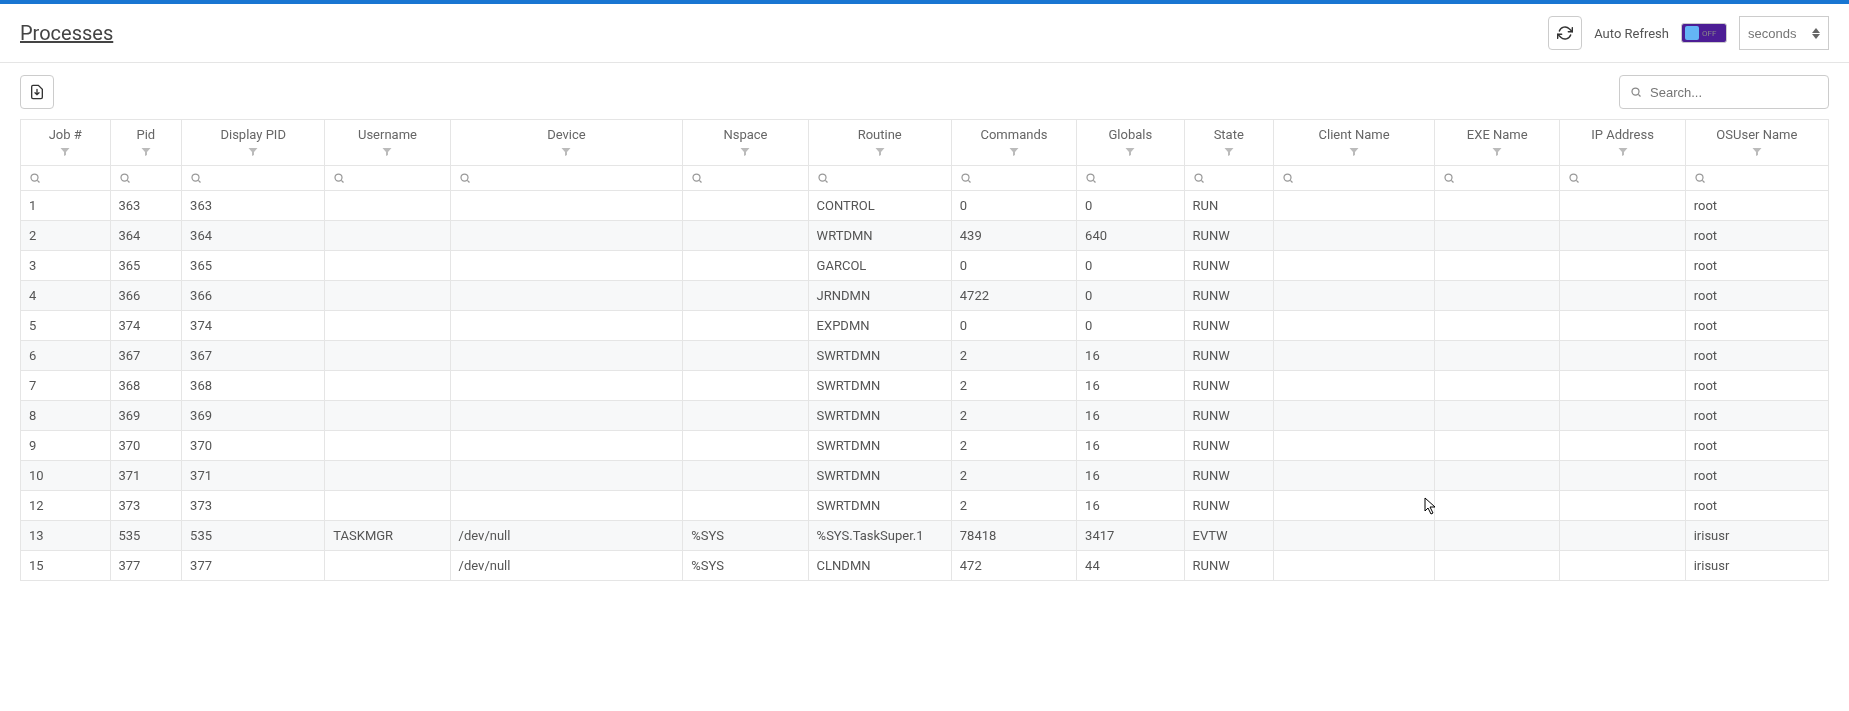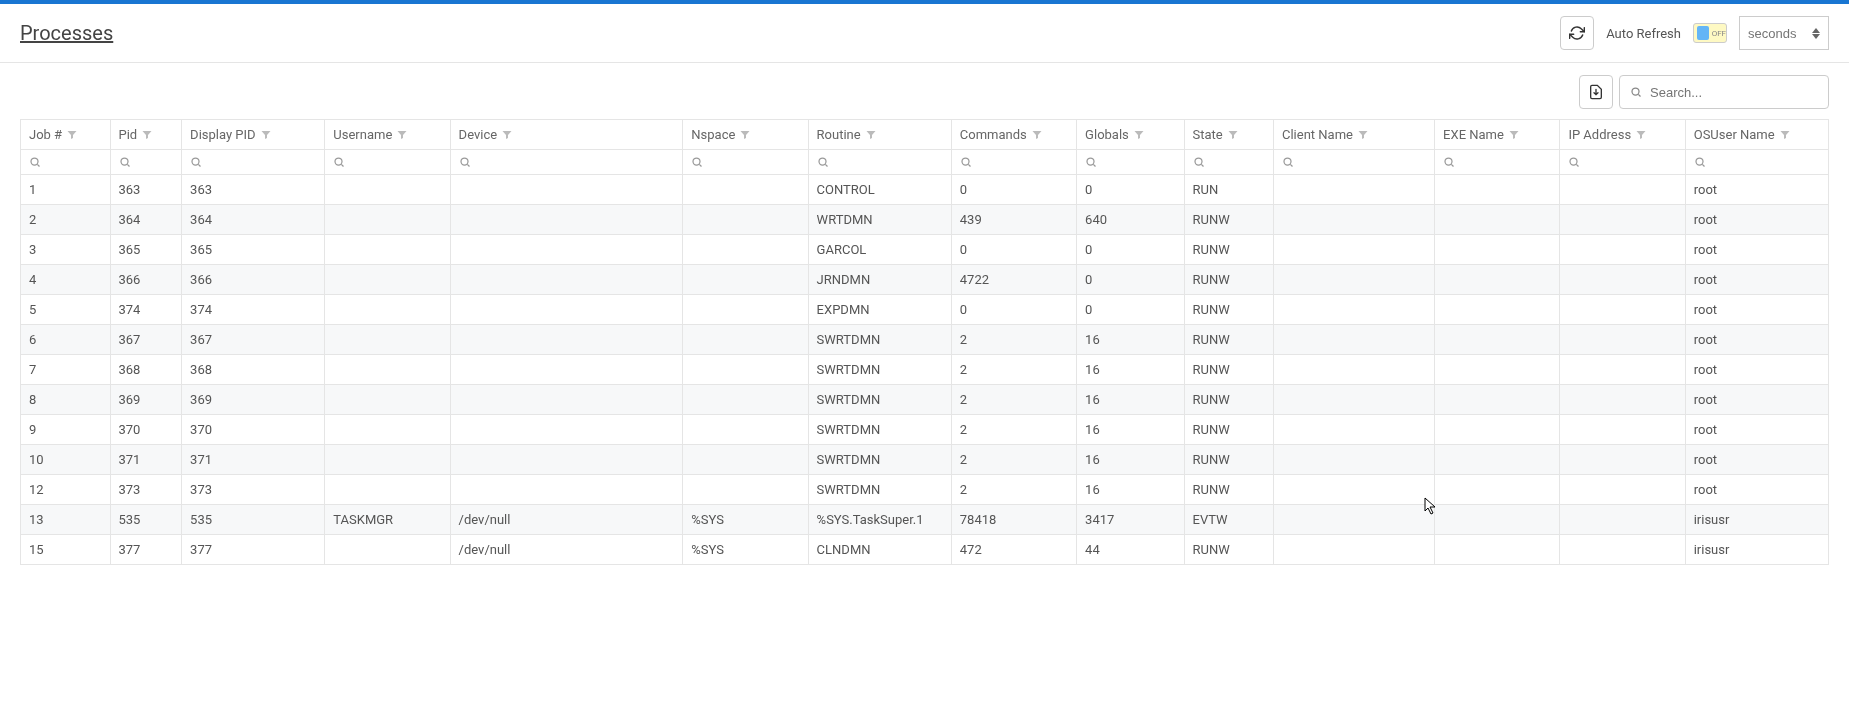--- a/index.html
+++ b/index.html
@@ -44,25 +44,25 @@
   display: flex;
   align-items: center;
   justify-content: center;
   cursor: pointer;
 }
 .autorefresh-label {
   font-size: 13px;
   color: #555;
 }
 .toggle-wrap {
-  width: 34px;
+  width: 46px;
   height: 20px;
   border: 1px solid #ccc;
   border-radius: 3px;
-  background: #fef9c3;
+  background: #4c1d95;
   position: relative;
   display: flex;
   align-items: center;
   cursor: pointer;
 }
 .toggle-knob {
   width: 14px;
   height: 14px;
   background: #64b5f6;
   margin-left: 3px;
@@ -100,21 +100,21 @@
   height: 0;
   border-left: 4px solid transparent;
   border-right: 4px solid transparent;
   cursor: pointer;
 }
 .stepper-up { border-bottom: 5px solid #666; }
 .stepper-down { border-top: 5px solid #666; }
 
 .toolbar {
   display: flex;
-  justify-content: flex-end;
+  justify-content: space-between;
   align-items: center;
   gap: 6px;
   padding: 12px 20px 10px;
 }
 .search-wrap {
   display: flex;
   align-items: center;
   border: 1px solid #ccc;
   border-radius: 4px;
   height: 34px;
@@ -151,20 +151,21 @@
   background: #fff;
   font-weight: 400;
   color: #666;
   position: relative;
 }
 .th-inner {
   display: flex;
   align-items: center;
   justify-content: flex-start;
   gap: 4px;
+  flex-direction: column;
 }
 .filter-icon {
   color: #bbb;
   cursor: pointer;
   flex-shrink: 0;
 }
 .filter-row td {
   background: #fff;
   padding: 6px 8px;
 }

